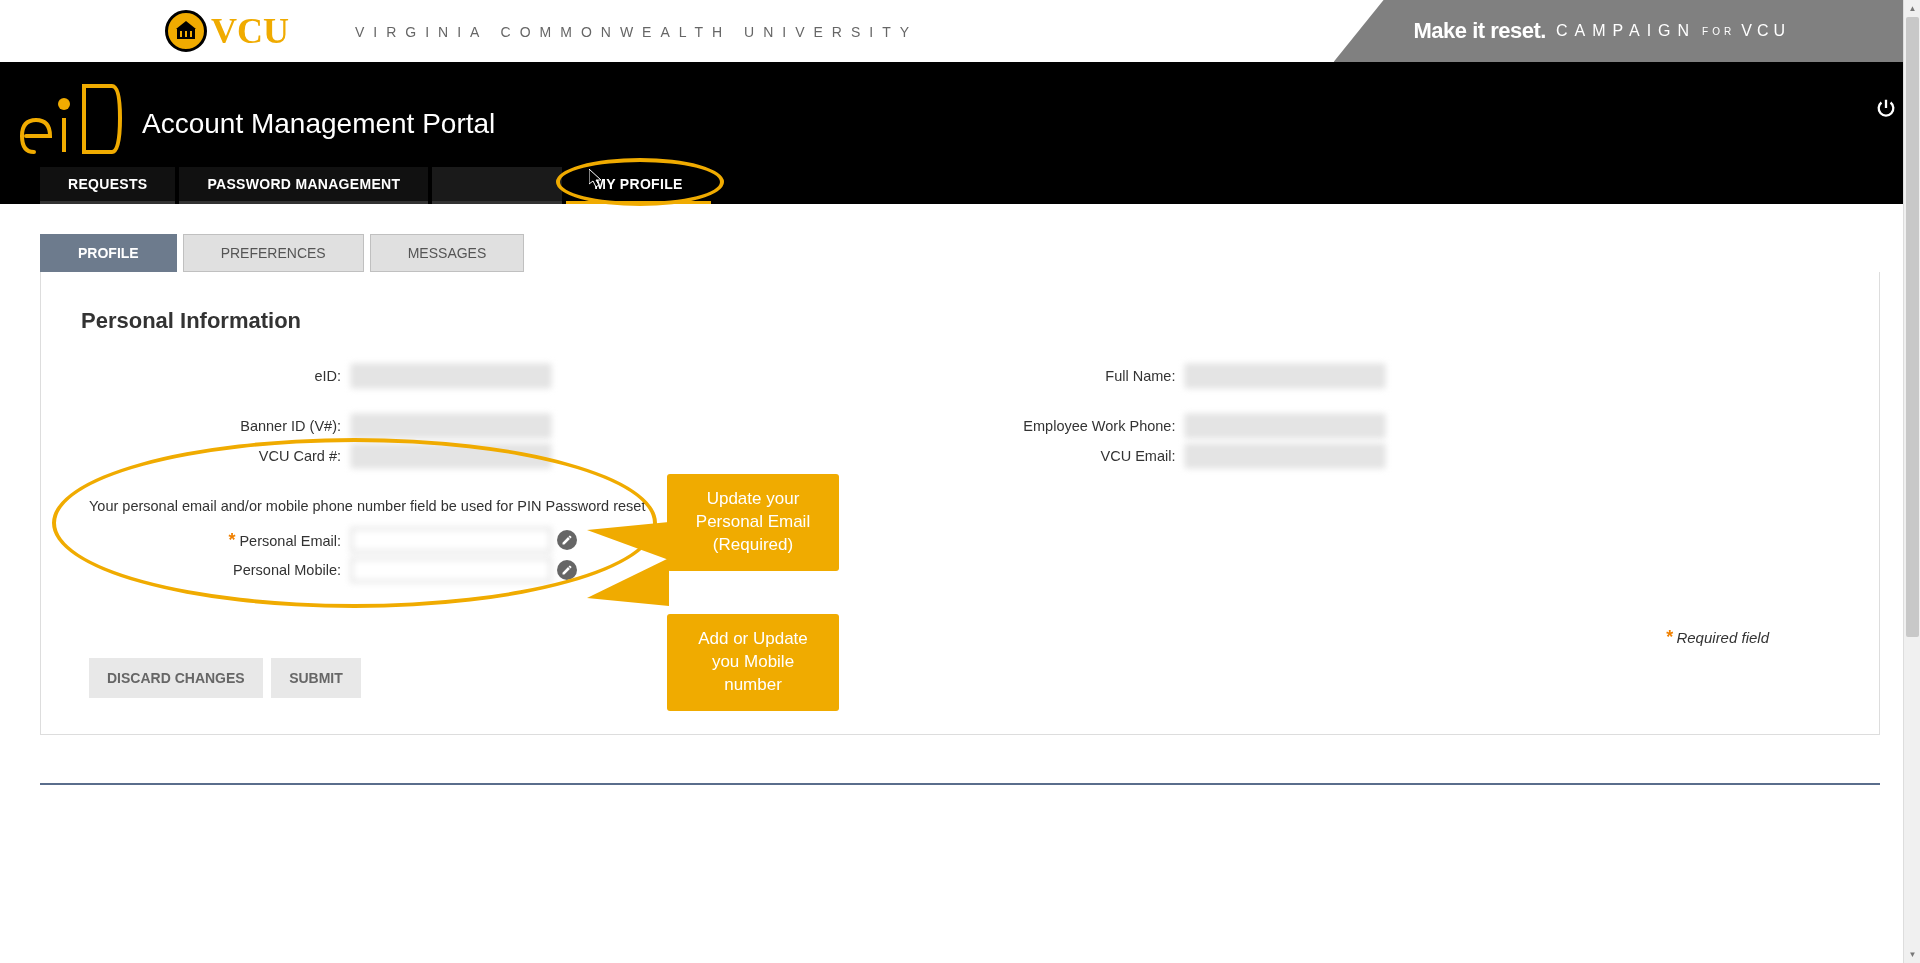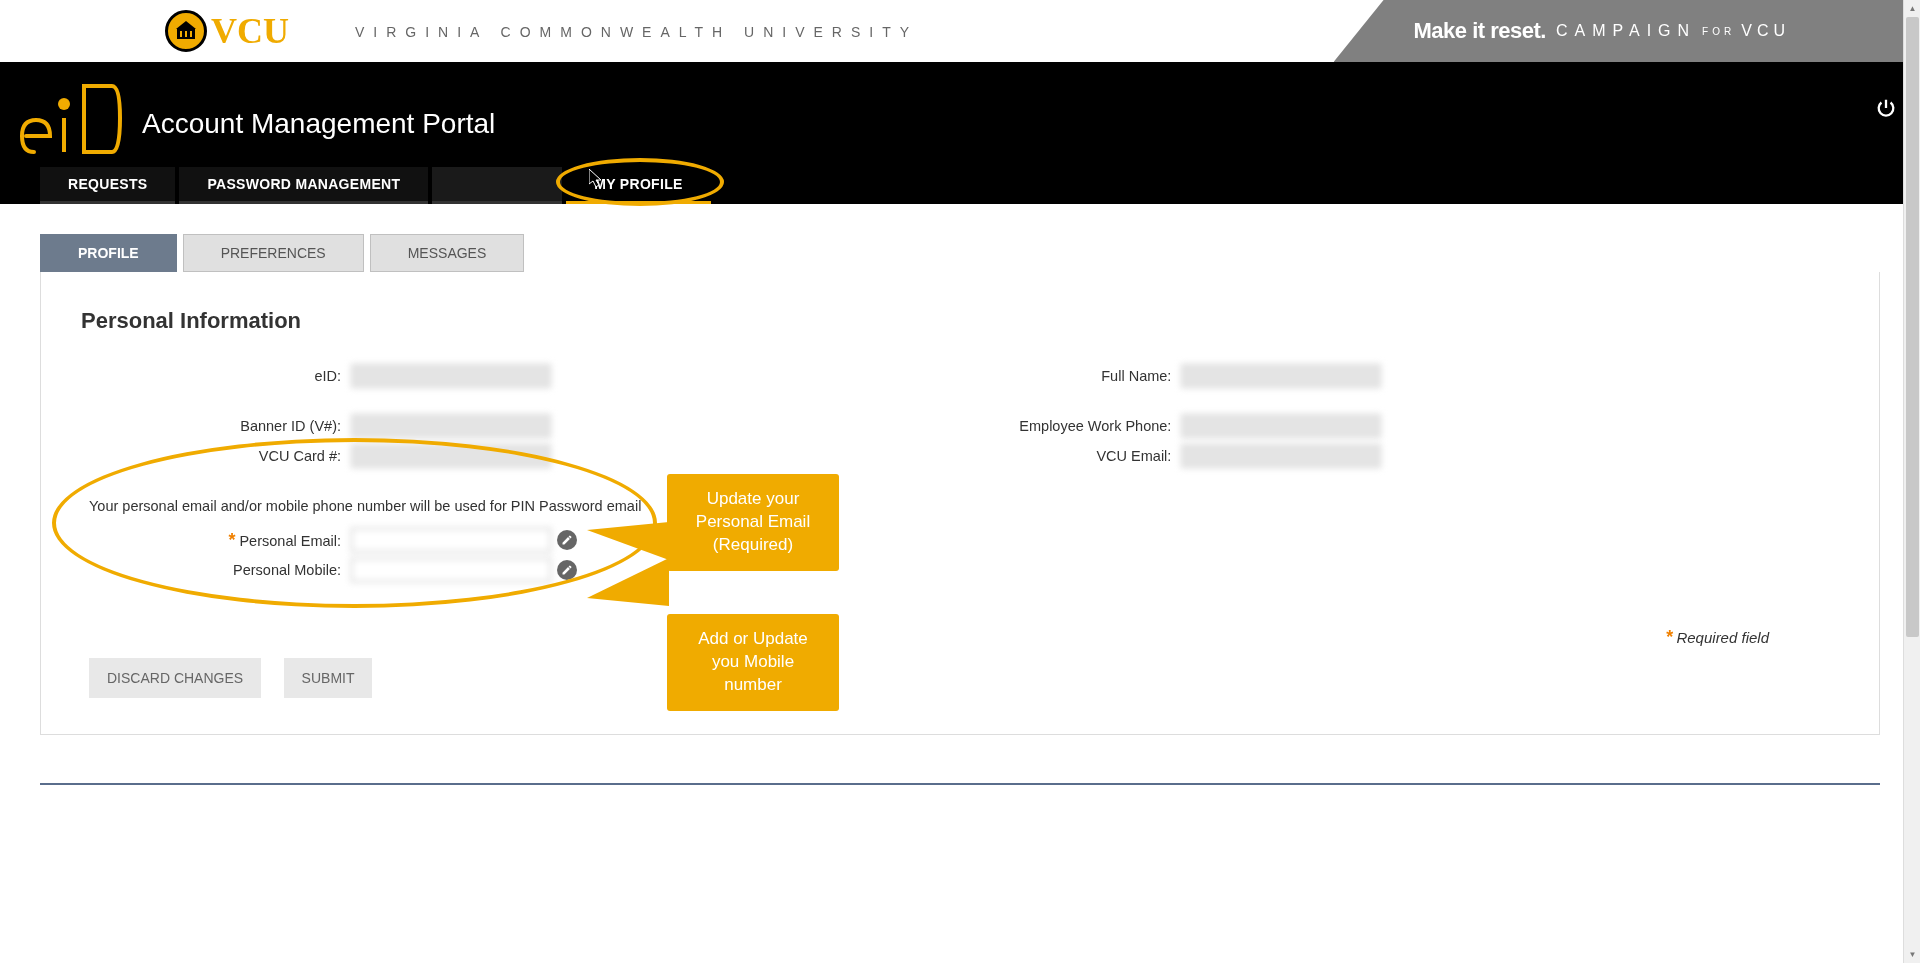--- a/index.html
+++ b/index.html
@@ -221,21 +221,22 @@
     margin-top: 70px;
     margin-left: 8px;
   }
   .btn {
     padding: 12px 18px;
     background: #e8e8e8;
     border: none;
     font-size: 14px;
     color: #666;
     cursor: pointer;
-    margin-right: 18px;
+    margin-right: 4px;
+    font-weight: bold;
   }
   .required-note {
     position: absolute;
     right: 110px;
     bottom: 86px;
     font-size: 15px;
     font-style: italic;
     color: #333;
   }
 
@@ -418,21 +419,21 @@
         <div style="height:20px"></div>
         <div class="row">
           <div class="label">Banner ID (V#):</div>
           <div class="field blurred"></div>
         </div>
         <div class="row">
           <div class="label">VCU Card #:</div>
           <div class="field blurred"></div>
         </div>
 
-        <div class="helper-text">Your personal email and/or mobile phone number will be used for PIN Password email</div>
+        <div class="helper-text">Your personal email and/or mobile phone number field be used for PIN Password reset</div>
 
         <div class="row">
           <div class="label">
             <span class="asterisk">*</span><span>Personal Email:</span>
           </div>
           <input class="field-input blurred" style="">
           <div class="edit-btn">
             <svg width="12" height="12" viewBox="0 0 24 24" fill="#fff">
                 <path d="M3 17.25V21h3.75L17.81 9.94l-3.75-3.75L3 17.25zM20.71 7.04a1 1 0 0 0 0-1.41l-2.34-2.34a1 1 0 0 0-1.41 0l-1.83 1.83 3.75 3.75 1.83-1.83z"></path>
               </svg>

